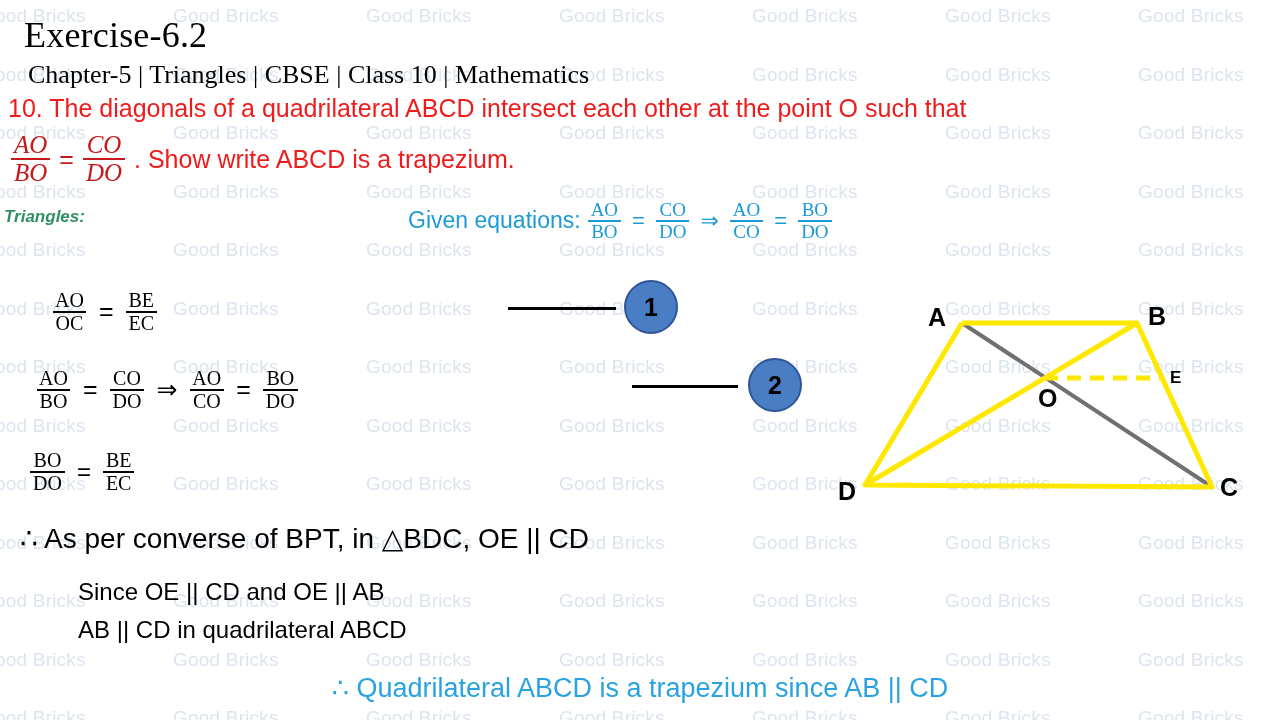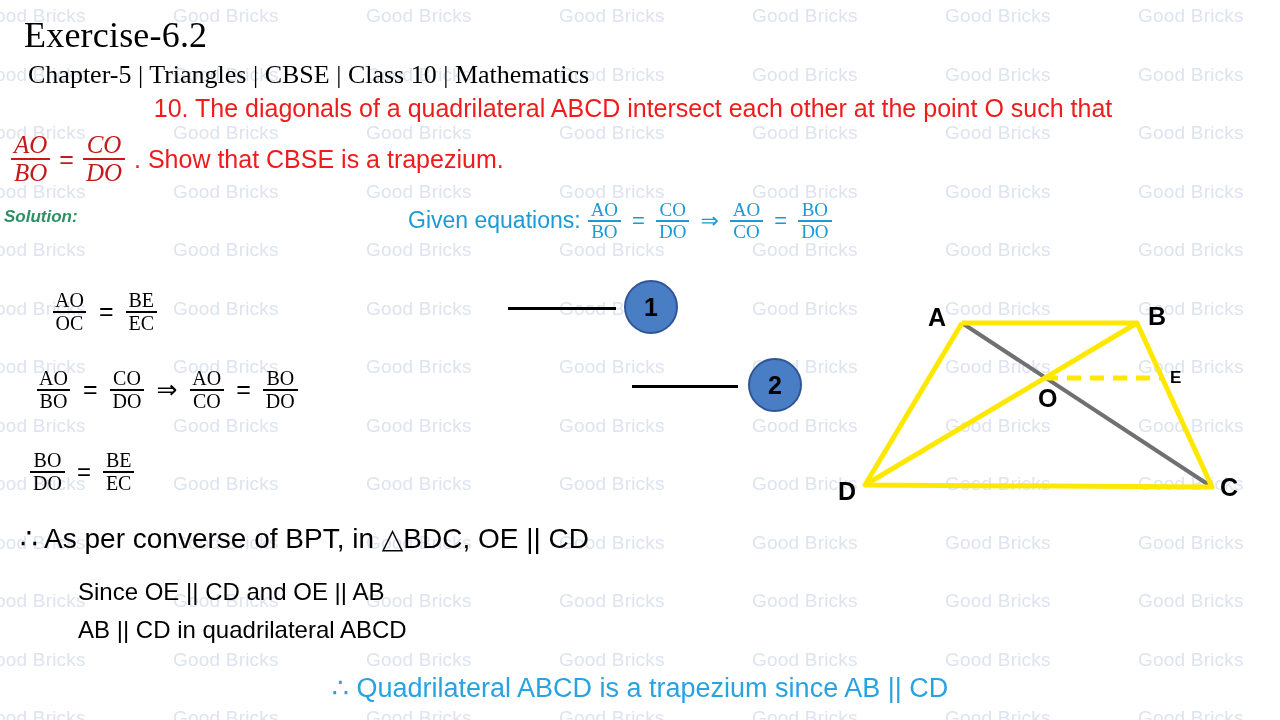--- a/index.html
+++ b/index.html
@@ -42,21 +42,20 @@
     font-size: 26px; color: #000;
   }
 
   
   #question-block {
     position: absolute; left: 8px; top: 92px;
     width: 1250px;
     color: #ee1c1c;
     font-size: 25px;
     line-height: 32px;
-    text-align: center;
   }
   #question-line2 {
     position: absolute; left: 8px; top: 132px;
     color: #c41a1a;
     font-size: 25px;
     display: flex; align-items: center; gap: 6px;
   }
   #question-line2 .tail { color: #ee1c1c; }
 
   
@@ -270,24 +269,24 @@
   <div id="question-line2">
     <span class="frac italic">
       <span class="num">AO</span>
       <span class="den">BO</span>
     </span>
     <span class="op">=</span>
     <span class="frac italic">
       <span class="num">CO</span>
       <span class="den">DO</span>
     </span>
-    <span class="tail">. Show that CBSE is a trapezium.</span>
-  </div>
-
-  <div id="solution-label">Solution:</div>
+    <span class="tail">. Show write ABCD is a trapezium.</span>
+  </div>
+
+  <div id="solution-label">Triangles:</div>
 
   <div id="given-condition">
     <span class="gc-label">Given equations:</span>
     <span class="frac">
       <span class="num">AO</span>
       <span class="den">BO</span>
     </span>
     <span class="op">=</span>
     <span class="frac">
       <span class="num">CO</span>

